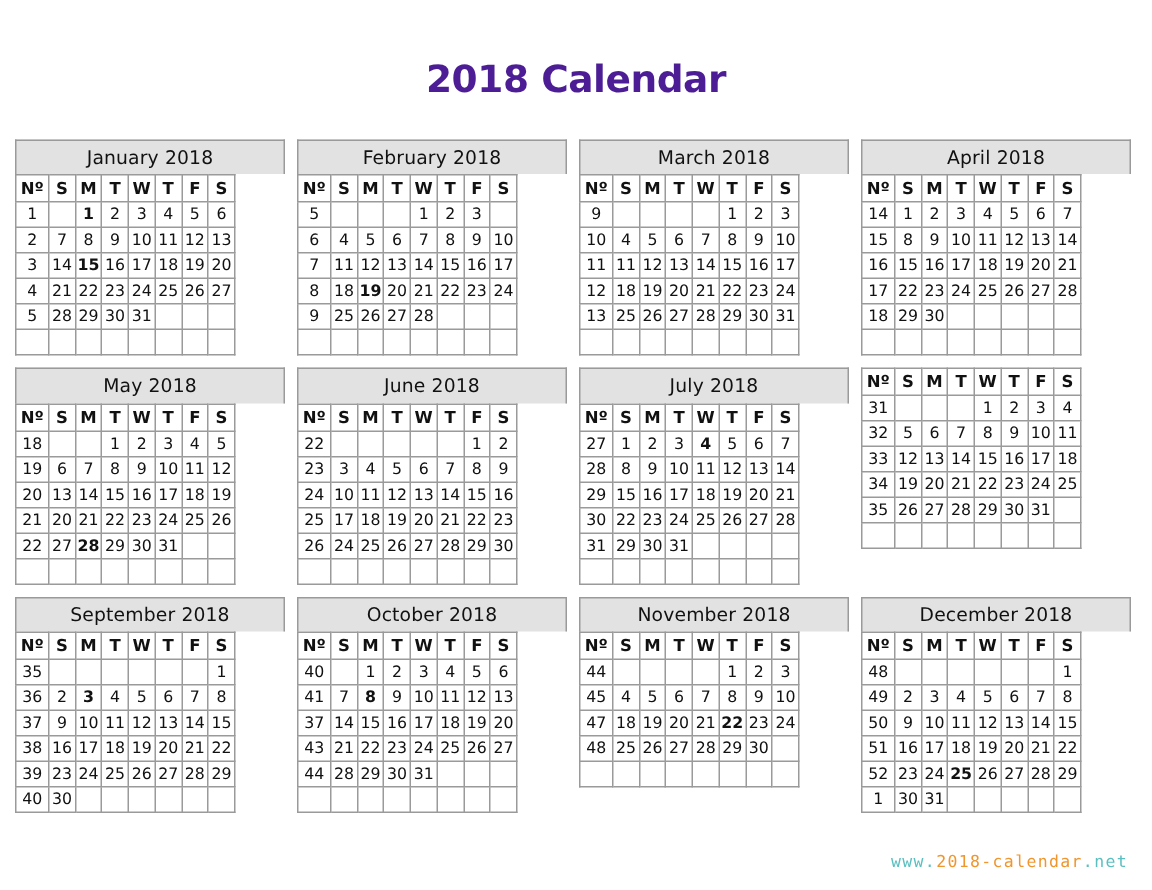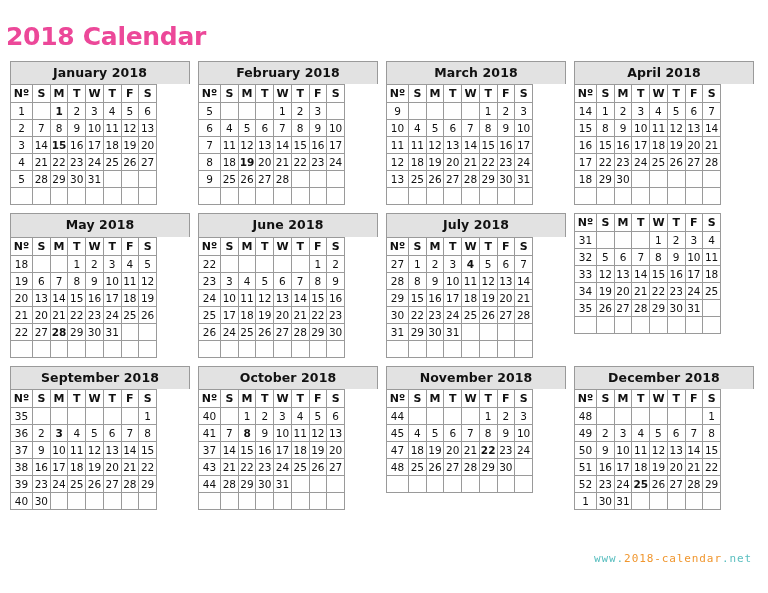--- a/index.html
+++ b/index.html
@@ -14,46 +14,47 @@
     overflow: hidden;
   }
   .page {
     width: 768px;
     height: 593px;
     position: relative;
     box-sizing: border-box;
     padding: 0 6px;
   }
   .page-title {
+    text-align: center;
     font-size: 25px;
     font-weight: bold;
-    color: #ec4899;
+    color: #4c1d95;
     letter-spacing: -0.3px;
-    margin: 0;
+    margin: 16px;
     padding: 22px 0 10px 0;
     font-family: "DejaVu Sans", "Liberation Sans", sans-serif;
   }
   .months-grid {
     display: flex;
     flex-wrap: wrap;
     gap: 8px 8px;
     padding: 0 4px;
   }
   .month {
     width: 180px;
     box-sizing: border-box;
     background: #ffffff;
   }
   .month-header {
     background: #e2e2e2;
     border: 1px solid #9a9a9a;
     border-bottom: none;
     text-align: center;
     font-size: 12.5px;
-    font-weight: bold;
+    font-weight: normal;
     color: #111111;
     padding: 4px 0 4px 0;
     line-height: 1.15;
     letter-spacing: 0.1px;
   }
   table.month-table {
     border-collapse: collapse;
     width: 147px;
     table-layout: fixed;
   }

